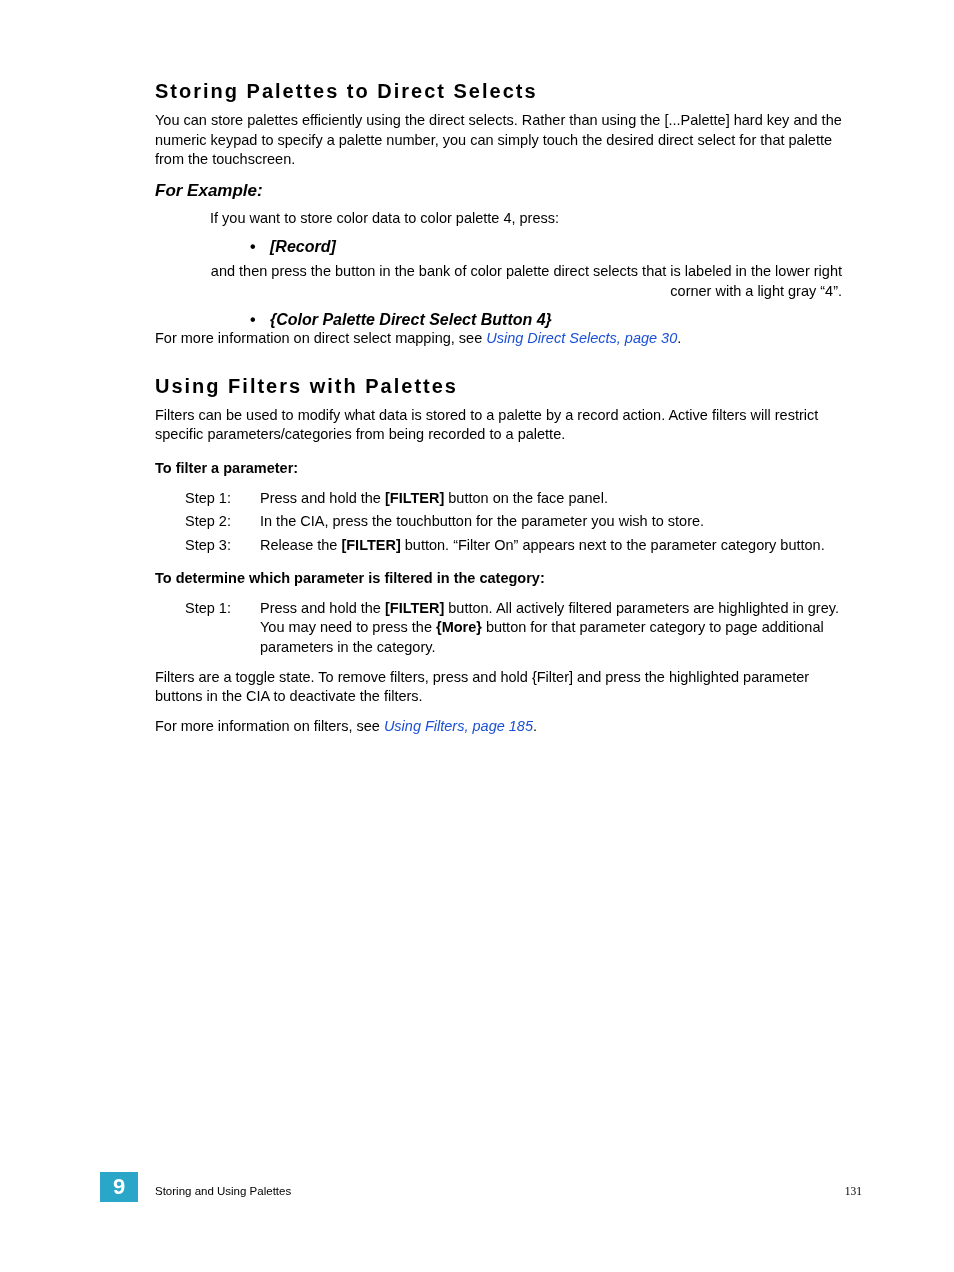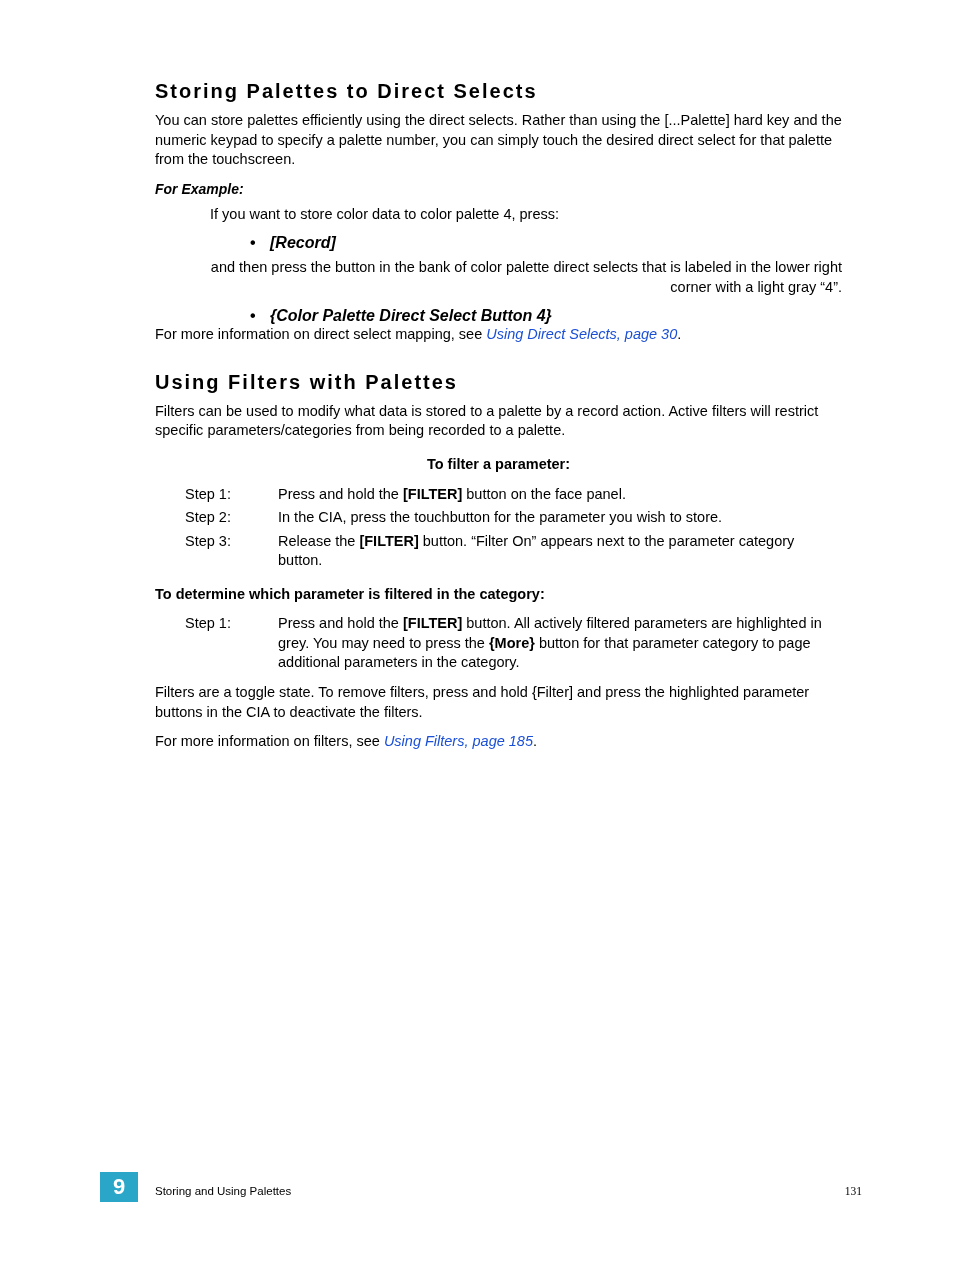--- a/index.html
+++ b/index.html
@@ -26,37 +26,37 @@
     color: #000;
   }
   p {
     font-size: 14.5px;
     line-height: 1.35;
     margin: 0 0 10px 0;
   }
   .subhead {
     font-style: italic;
     font-weight: bold;
-    font-size: 14px;
+    font-size: 17px;
     margin: 8px 0 6px 0;
   }
   .indent1 { margin-left: 55px; }
   .indent2 { margin-left: 95px; }
   .bullet { display: flex; }
   .bullet .dot {
     width: 20px;
     flex: 0 0 20px;
     font-weight: bold;
     text-align: left;
   }
   .link { color: #1a4fd6; font-style: italic; }
   .bold { font-weight: bold; }
   .ital { font-style: italic; }
   .steplist { margin-left: 30px; }
-  .step { display: flex; font-size: 14.5px; line-height: 1.35; margin-bottom: 4px; gap: 18px; }
+  .step { display: flex; font-size: 14.5px; line-height: 1.35; margin-bottom: 4px; }
   .step .label { width: 75px; flex: 0 0 75px; }
   .step .text { flex: 1; }
   .section2 { margin-top: 26px; }
   .footer {
     position: absolute;
     left: 0;
     bottom: 70px;
     width: 954px;
     height: 30px;
   }
@@ -115,21 +115,21 @@
 
 
   <p>
     <span>For more information on direct select mapping, see </span><span class="link">Using Direct Selects, page 30</span><span>.</span>
   </p>
 
   <div class="section2">
     <h2>Using Filters with Palettes</h2>
     <p>Filters can be used to modify what data is stored to a palette by a record action. Active filters will restrict specific parameters/categories from being recorded to a palette.</p>
 
-    <p class="bold" style="margin-top:14px;text-align:center;">To filter a parameter:</p>
+    <p class="bold" style="margin-top:14px;">To filter a parameter:</p>
 
     <div class="steplist">
       <div class="step">
         <span class="label">Step 1:</span>
         <span class="text">
           <span>Press and hold the </span><span class="bold">[FILTER]</span><span> button on the face panel.</span>
         </span>
       </div>
       <div class="step">
         <span class="label">Step 2:</span>

